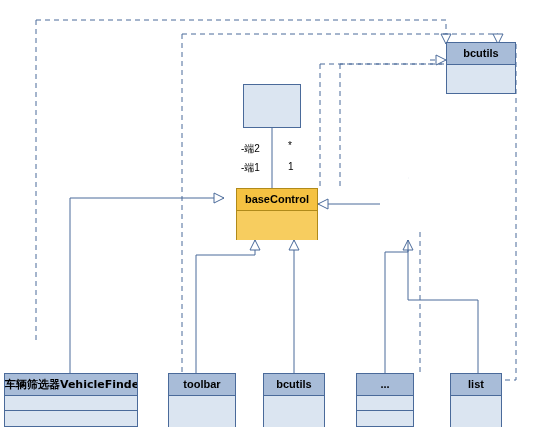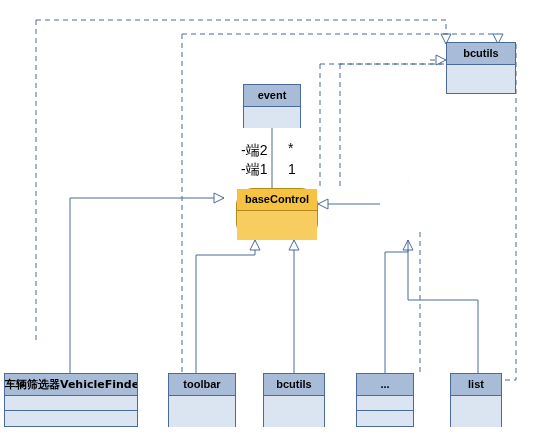--- a/index.html
+++ b/index.html
@@ -41,37 +41,36 @@
     border-bottom: 1px solid #4a6a9a;
     white-space: nowrap;
     overflow: hidden;
   }
   .node .body {
     box-sizing: border-box;
     background: #dbe5f1;
   }
   .node.accent {
     border-color: #b08a1a;
-    border-radius: 17px;
   }
   .node.accent .title {
     background: #f5c242;
     border-bottom: 1px solid #b08a1a;
   }
   .node.accent .body {
     background: #f7cd5f;
   }
   .node .row {
     box-sizing: border-box;
     height: 17px;
     border-top: 1px solid #4a6a9a;
   }
   .label {
     position: absolute;
-    font-size: 14px;
+    font-size: 10px;
     color: #000000;
     white-space: nowrap;
   }
   .cjk {
     font-family: "DejaVu Sans", sans-serif;
   }
 </style>
 </head>
 <body>
 
@@ -126,21 +125,20 @@
       <path d="M430,60 L446,60" stroke-dasharray="5,4" marker-end="url(#hollowTri)"></path>
     </g>
   </svg>
 
   <div class="node" style="left:446px; top:42px; width:70px; height:52px;">
     <div class="title">bcutils</div>
     <div class="body" style="height:17px;"></div>
   </div>
 
   <div class="node" style="left:243px; top:84px; width:58px; height:44px;">
-    <div class="title">event</div>
     <div class="body" style="height:21px;"></div>
   </div>
 
   <div class="node accent" style="left:236px; top:188px; width:82px; height:52px;">
     <div class="title">baseControl</div>
     <div class="body" style="height:29px;"></div>
   </div>
 
 
   <div class="node" style="left:4px; top:373px; width:134px; height:54px;">

